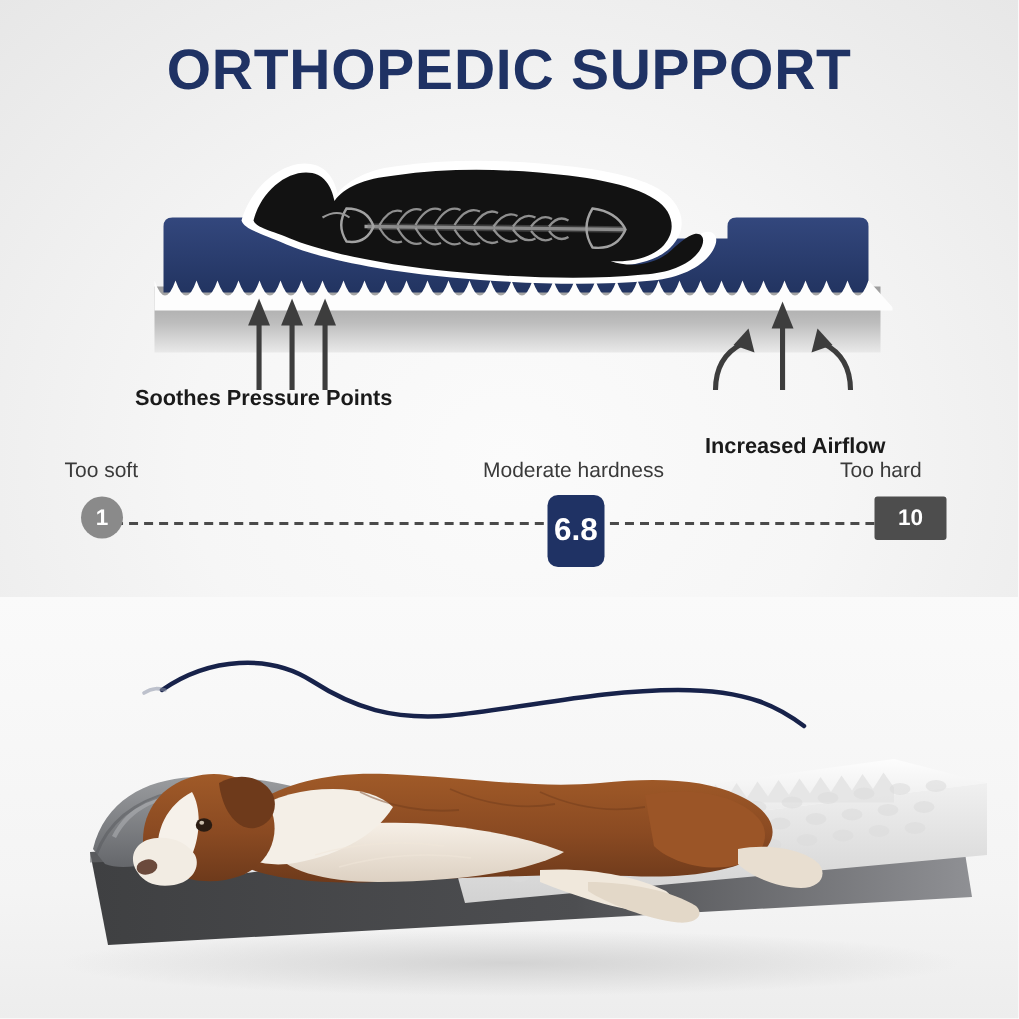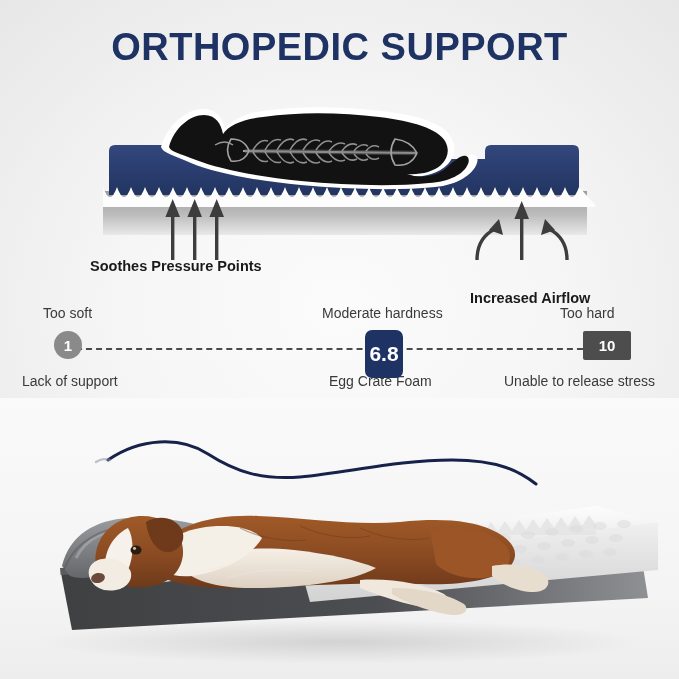--- a/index.html
+++ b/index.html
@@ -248,25 +248,20 @@
     <div class="scale-top">
       <span class="lbl-soft">Too soft</span>
       <span class="lbl-mod">Moderate hardness</span>
       <span class="lbl-hard">Too hard</span>
     </div>
 
     <div class="track">
       <div class="dash"></div>
     </div>
 
-    <div class="scale-bot">
-      <span class="lbl-lack">Lack of support</span>
-      <span class="lbl-egg">Egg Crate Foam</span>
-      <span class="lbl-stress">Unable to release stress</span>
-    </div>
   </div>
 
   <div class="marker m-one">1</div>
   <div class="marker m-mid">6.8</div>
   <div class="marker m-ten">10</div>
 
   <div class="photo">
     <svg viewBox="0 0 679 281" xmlns="http://www.w3.org/2000/svg">
       <defs>
         <linearGradient id="photoBg" x1="0" y1="0" x2="0" y2="1">

